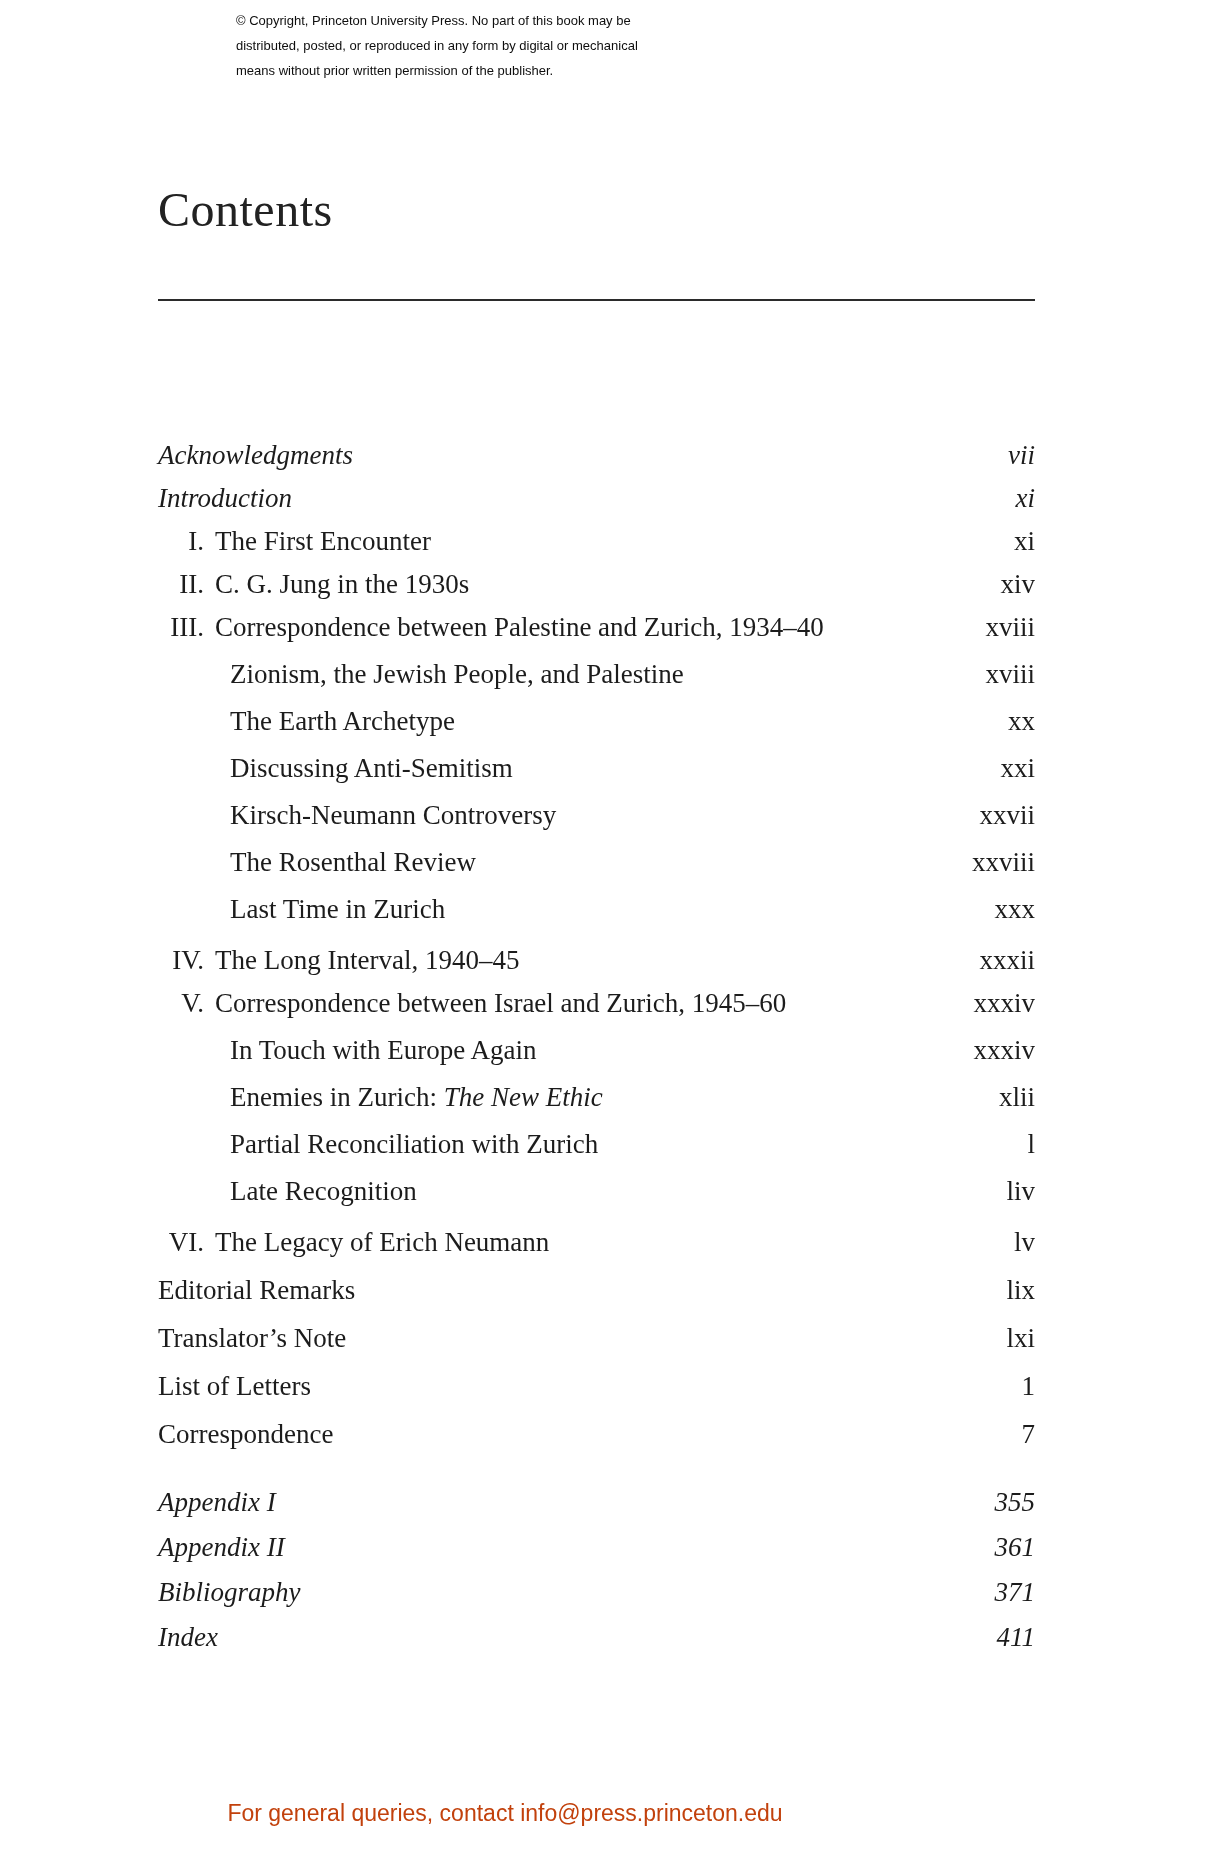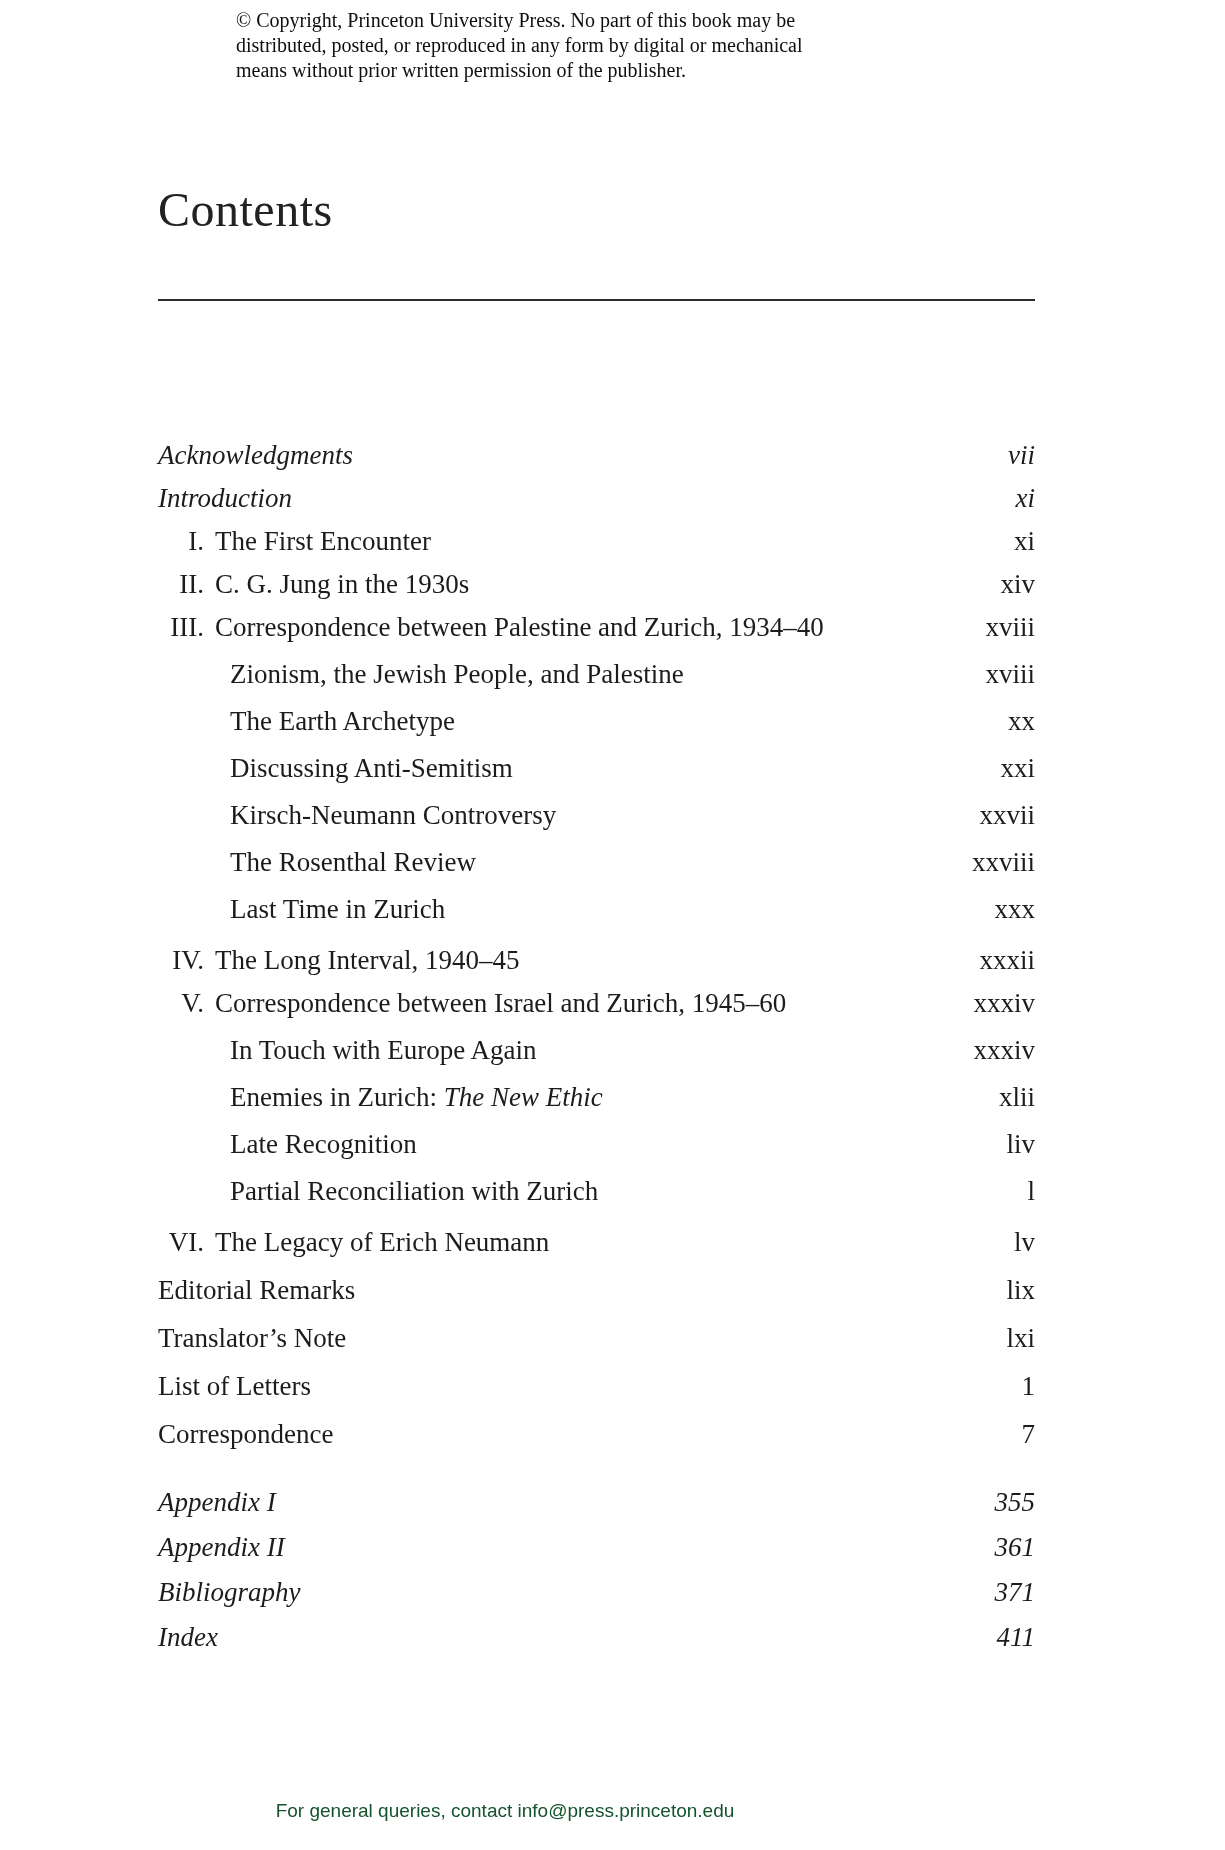--- a/index.html
+++ b/index.html
@@ -10,22 +10,22 @@
     color: #1c1c1c;
     font-family: "Liberation Serif", "DejaVu Serif", serif;
     position: relative;
     overflow: hidden;
   }
 
   .copyright {
     position: absolute;
     left: 236px;
     top: 8px;
-    font-family: Liberation Serif, serif;
-    font-size: 20px;
+    font-family: Liberation Sans, sans-serif;
+    font-size: 13px;
     line-height: 25px;
     color: #0e0e0e;
   }
 
   .page-title {
     position: absolute;
     left: 158px;
     top: 182px;
     margin: 0;
     font-size: 48px;
@@ -85,22 +85,22 @@
     white-space: nowrap;
   }
 
   .footer {
     position: absolute;
     top: 1800px;
     left: 0;
     width: 1010px;
     text-align: center;
     font-family: "Liberation Sans", "DejaVu Sans", sans-serif;
-    font-size: 19px;
-    color: #14532d;
+    font-size: 23px;
+    color: #c2410c;
   }
 </style>
 </head>
 <body>
 
 <div class="copyright">
   <div>© Copyright, Princeton University Press. No part of this book may be</div>
   <div>distributed, posted, or reproduced in any form by digital or mechanical</div>
   <div>means without prior written permission of the publisher.</div>
 </div>
@@ -164,26 +164,26 @@
     </div>
     <div class="toc-row sub">
       <span class="toc-label">In Touch with Europe Again</span>
       <span class="toc-page">xxxiv</span>
     </div>
     <div class="toc-row sub">
       <span class="toc-label">Enemies in Zurich: <em>The New Ethic</em></span>
       <span class="toc-page">xlii</span>
     </div>
     <div class="toc-row sub">
+      <span class="toc-label">Partial Reconciliation with Zurich</span>
+      <span class="toc-page">l</span>
+    </div>
+    <div class="toc-row sub">
       <span class="toc-label">Late Recognition</span>
       <span class="toc-page">liv</span>
-    </div>
-    <div class="toc-row sub">
-      <span class="toc-label">Partial Reconciliation with Zurich</span>
-      <span class="toc-page">l</span>
     </div>
     <div class="toc-row numbered gap-lg">
       <span class="toc-label"><span class="num">VI.</span>The Legacy of Erich Neumann</span>
       <span class="toc-page">lv</span>
     </div>
     <div class="toc-row main">
       <span class="toc-label">Editorial Remarks</span>
       <span class="toc-page">lix</span>
     </div>
     <div class="toc-row main">

